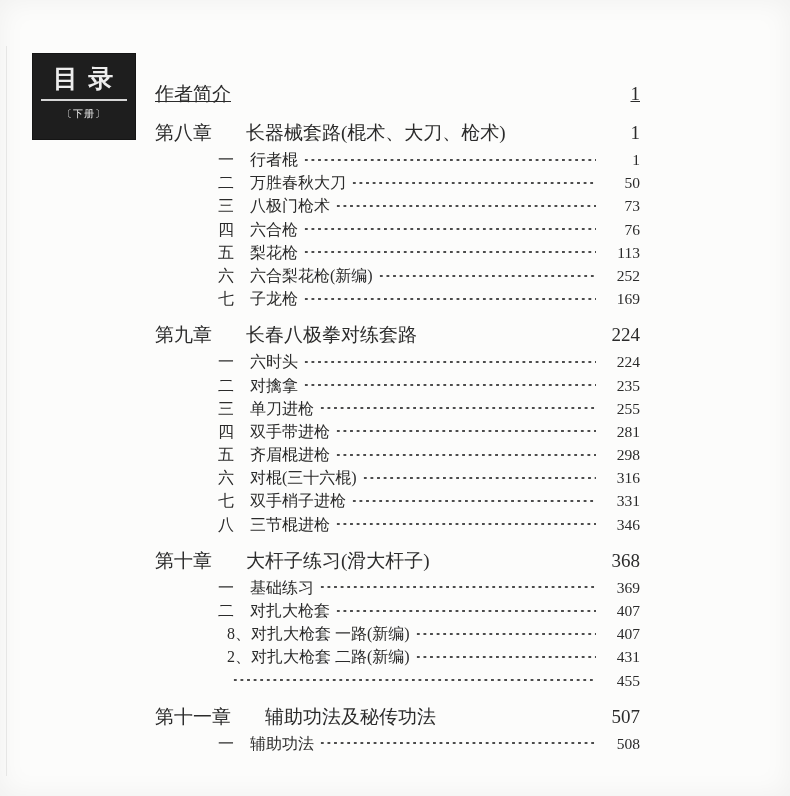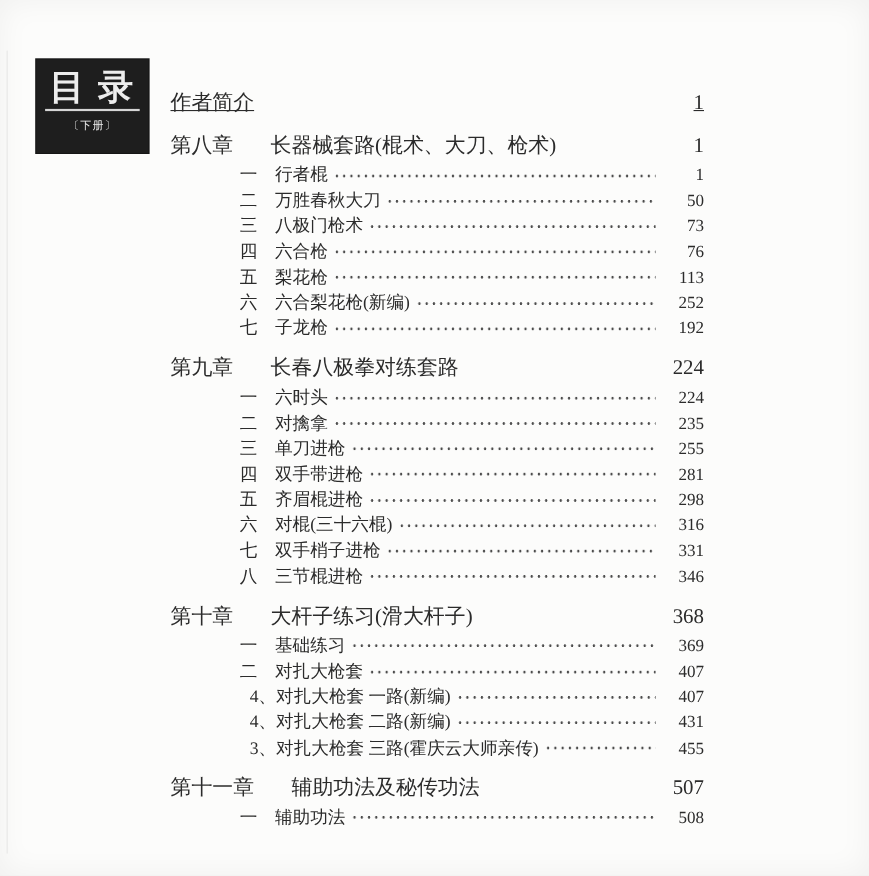--- a/index.html
+++ b/index.html
@@ -26,21 +26,21 @@
   .toc-box {
     position: absolute; left: 33px; top: 54px;
     width: 102px; height: 85px;
     background: #1e1e1e;
     color: #ededed;
     text-align: center;
     box-shadow: 0 0 0 1px #151515;
   }
   .toc-box-title {
     padding-top: 11px;
-    font-size: 32px;
+    font-size: 25px;
     font-weight: bold;
     letter-spacing: 2px;
     line-height: 28px;
     white-space: nowrap;
   }
   .toc-box-divider {
     width: 86px; height: 2px;
     background: #d6d6d6;
     margin: 6px auto 6px;
   }
@@ -150,21 +150,21 @@
       <div class="row item">
         <span class="num">六</span>
         <span class="title">六合梨花枪(新编)</span>
         <span class="leader dots"></span>
         <span class="page-num">252</span>
       </div>
       <div class="row item">
         <span class="num">七</span>
         <span class="title">子龙枪</span>
         <span class="leader dots"></span>
-        <span class="page-num">192</span>
+        <span class="page-num">169</span>
       </div>
       <div class="row chapter">
         <span class="label">第九章</span>
         <span class="title">长春八极拳对练套路</span>
         <span class="leader"></span>
         <span class="page-num">224</span>
       </div>
       <div class="row item">
         <span class="num">一</span>
         <span class="title">六时头</span>
@@ -225,31 +225,30 @@
         <span class="leader dots"></span>
         <span class="page-num">369</span>
       </div>
       <div class="row item">
         <span class="num">二</span>
         <span class="title">对扎大枪套</span>
         <span class="leader dots"></span>
         <span class="page-num">407</span>
       </div>
       <div class="row subitem">
-        <span class="title">4、对扎大枪套 一路(新编)</span>
+        <span class="title">8、对扎大枪套 一路(新编)</span>
         <span class="leader dots"></span>
         <span class="page-num">407</span>
       </div>
       <div class="row subitem">
-        <span class="title">4、对扎大枪套 二路(新编)</span>
+        <span class="title">2、对扎大枪套 二路(新编)</span>
         <span class="leader dots"></span>
         <span class="page-num">431</span>
       </div>
       <div class="row subitem">
-        <span class="title">3、对扎大枪套 三路(霍庆云大师亲传)</span>
         <span class="leader dots"></span>
         <span class="page-num">455</span>
       </div>
       <div class="row chapter">
         <span class="label">第十一章</span>
         <span class="title">辅助功法及秘传功法</span>
         <span class="leader"></span>
         <span class="page-num">507</span>
       </div>
       <div class="row item">

